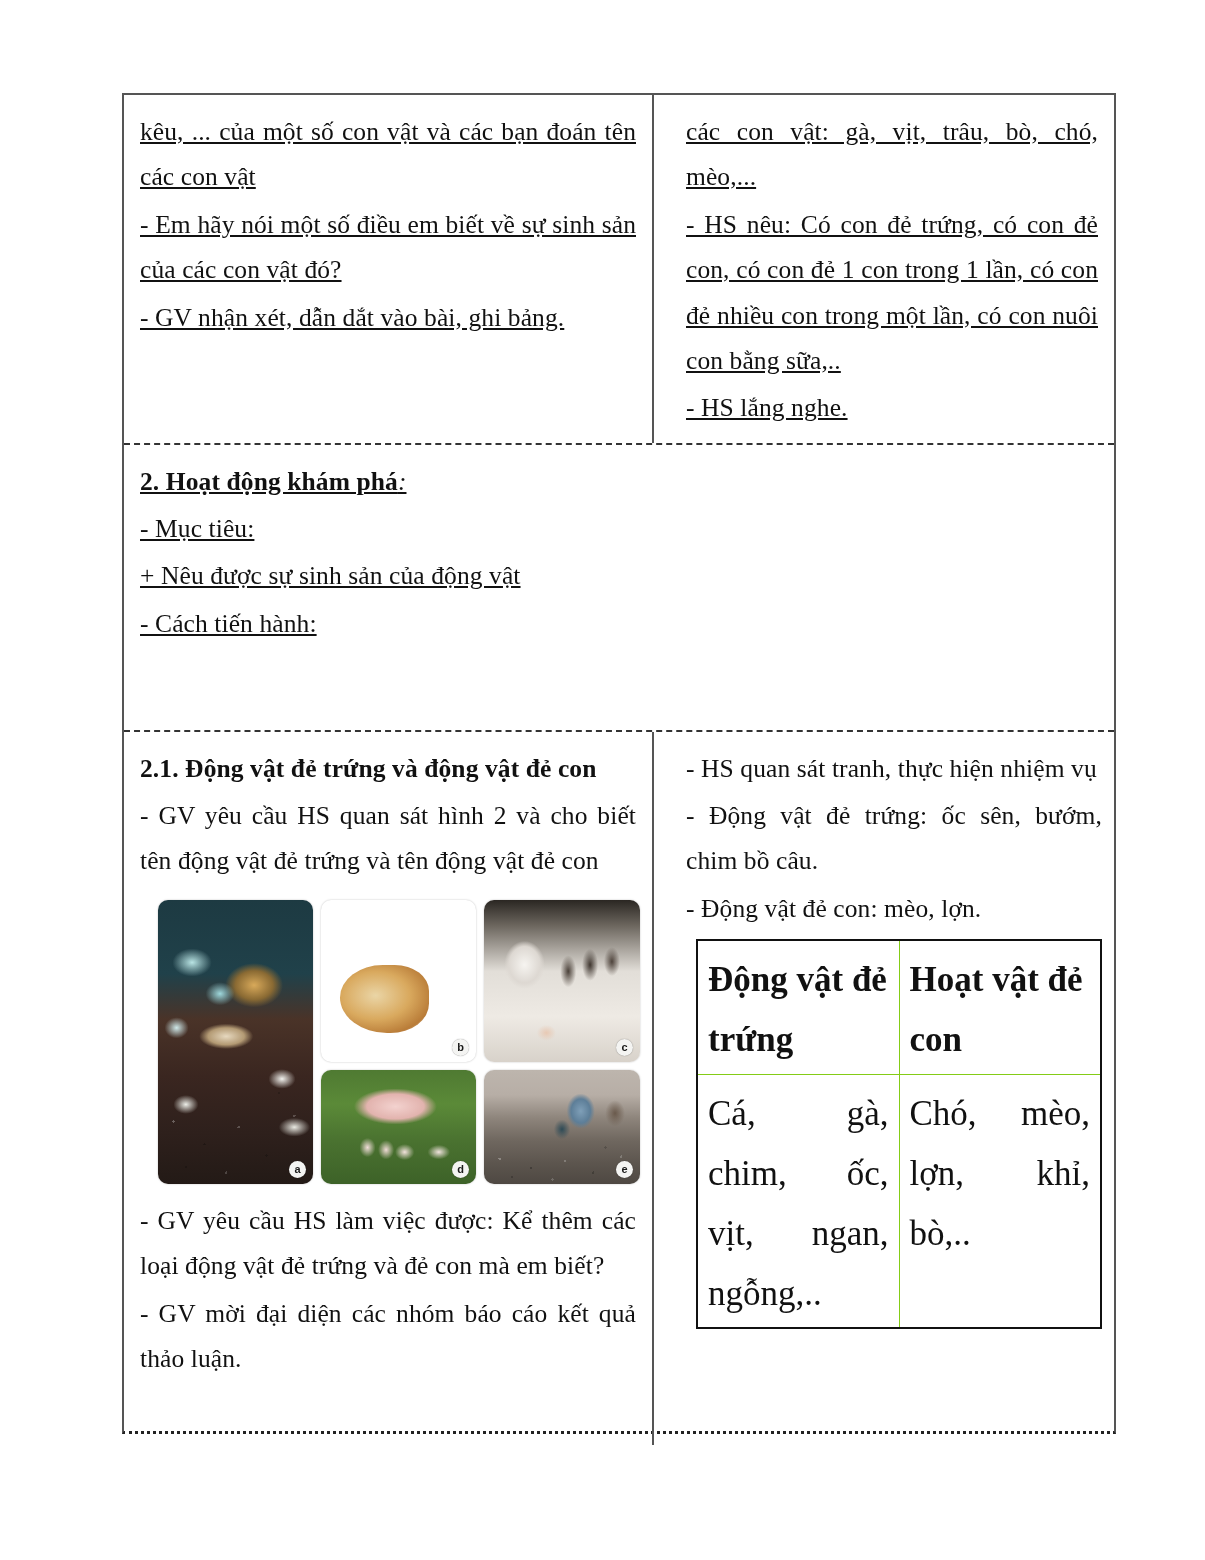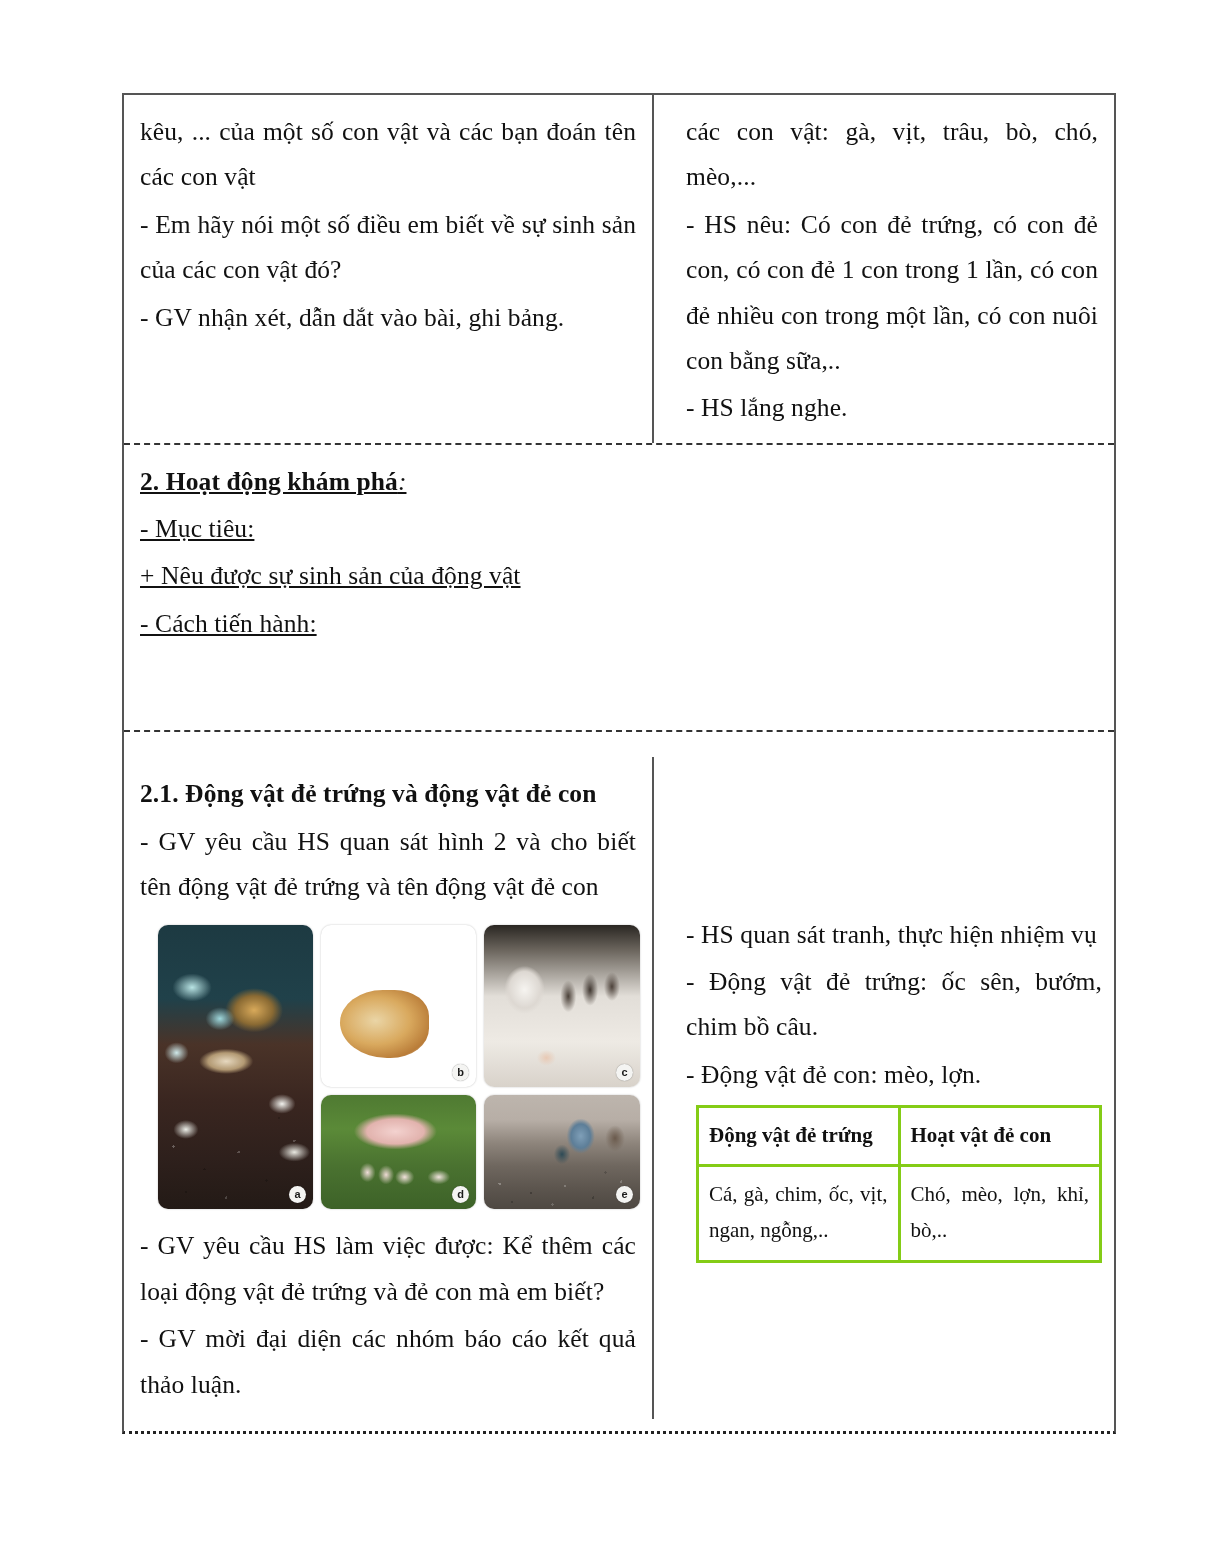--- a/index.html
+++ b/index.html
@@ -70,23 +70,23 @@
   p.tx.just {
     text-align: justify;
     text-align-last: left;
   }
   p.tx.bold {
     font-weight: bold;
   }
   .italic-colon { font-style: italic; font-weight: normal; }
 
   
-  .row-1 { min-height: 336px; }
+  .row-1 { min-height: 336px; text-decoration: underline; }
   .row-2 { min-height: 287px; text-decoration: underline; }
-  .row-3 { min-height: 713px; align-items: center; }
+  .row-3 { min-height: 713px; }
 
   
   .fig-grid {
     width: 490px;
     height: 292px;
     margin: 12px 0 10px 14px;
     display: grid;
     grid-template-columns: 163px 163px 164px;
     grid-template-rows: 170px 122px;
     gap: 0px;
@@ -200,24 +200,24 @@
   }
 
   
   .inner-table {
     margin: 8px 0 6px 10px;
     width: 406px;
     border-collapse: collapse;
     border: 2px solid #111111;
   }
   .inner-table td {
-    border: 3px solid #84cc16;
-    padding: 9px 10px 11px 10px;
+    border: 1px solid #84cc16;
+    padding: 9px 10px 3px 10px;
     vertical-align: top;
-    font-size: 21px;
+    font-size: 35px;
     line-height: 1.72;
     width: 50%;
   }
   .inner-table td.hd {
     font-weight: bold;
   }
   .inner-table td.body-just {
     text-align: justify;
     text-align-last: left;
   }

